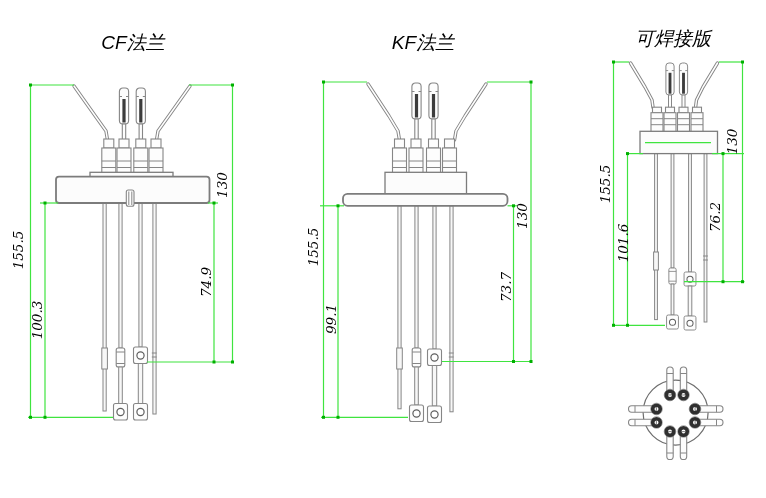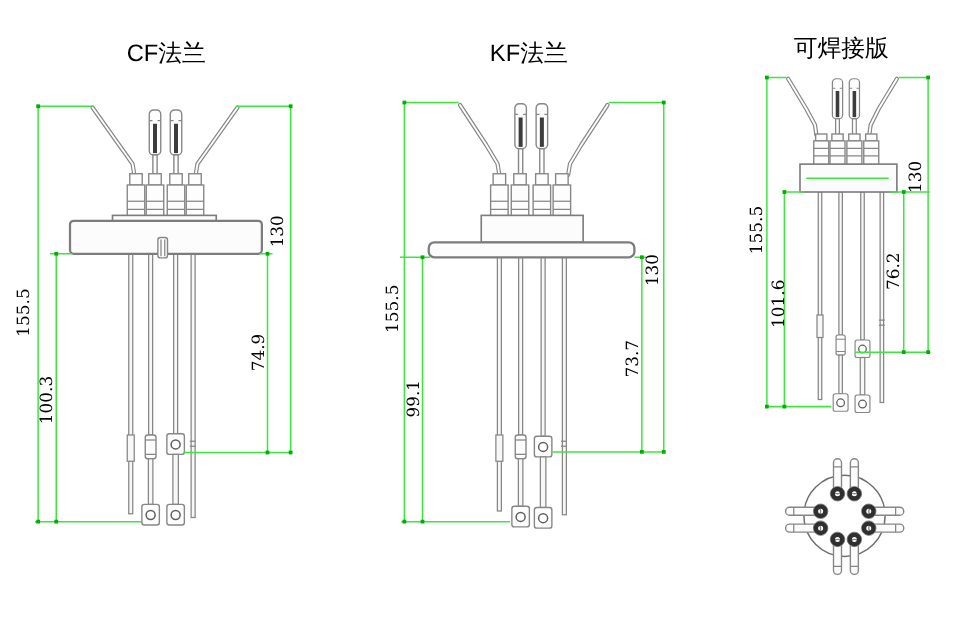--- a/index.html
+++ b/index.html
@@ -3,21 +3,21 @@
 <meta charset="utf-8">
 <style>
   :root{
     --dimension-line:#3fe43f;
     --dimension-tick:#00b000;
     --drawing-line:#868686;
     --text-color:#000000;
     --background:#ffffff;
   }
   html,body{margin:0;padding:0;background:var(--background);}
-  .sheet{width:766px;height:498px;background:var(--background);position:relative;overflow:hidden;}
+  .sheet{width:766px;height:498px;background:var(--background);position:relative;overflow:hidden;font-style:italic;}
   svg{display:block;}
   .part{fill:#fdfdfd;stroke:var(--drawing-line);stroke-width:1.1;}
   .ln{stroke:var(--drawing-line);stroke-width:1;fill:none;}
   .rod{fill:#f7f7f7;stroke:var(--drawing-line);stroke-width:1;}
   .flange{fill:#fcfcfc;stroke:#7c7c7c;stroke-width:1.8;}
   .plate{fill:#fcfcfc;stroke:#7c7c7c;stroke-width:1.3;}
   .darkrod{fill:#3c3c3c;stroke:none;}
   .hole{fill:#ffffff;stroke:#5f5f5f;stroke-width:1.2;}
   .wire-o{fill:none;stroke:var(--drawing-line);stroke-width:3.4;stroke-linejoin:round;stroke-linecap:round;}
   .wire-i{fill:none;stroke:#ffffff;stroke-width:1.5;stroke-linejoin:round;stroke-linecap:round;}

